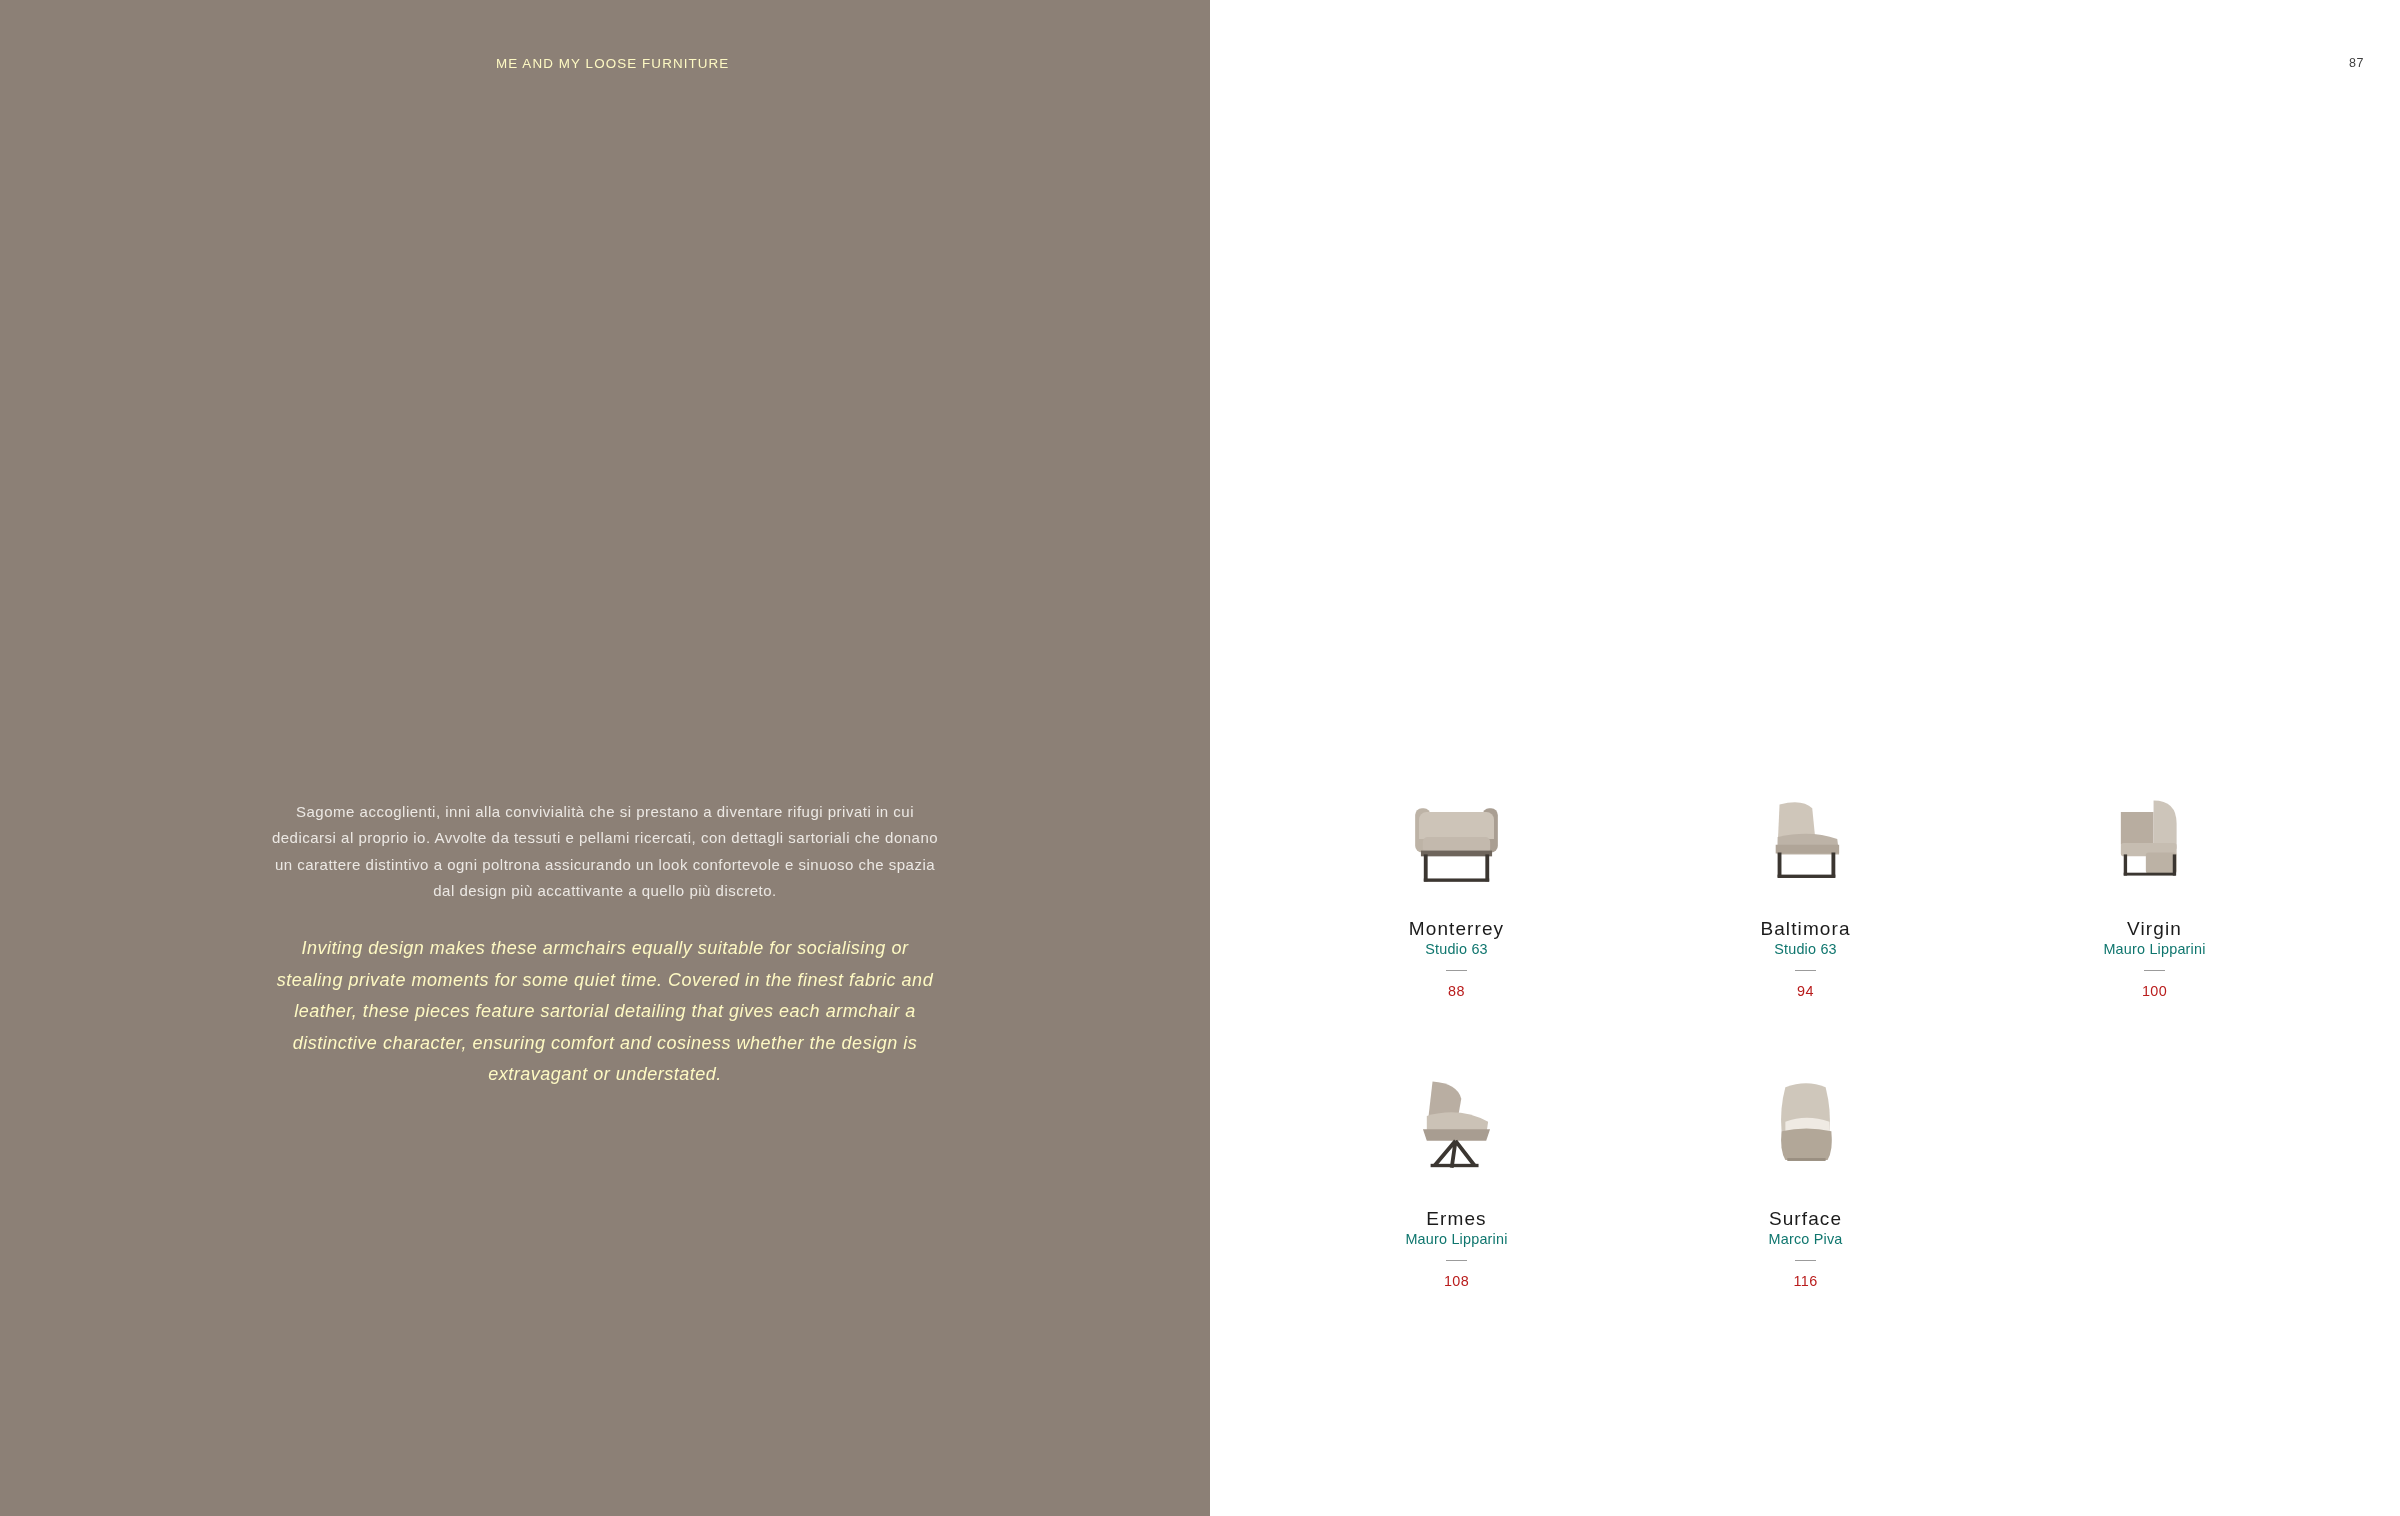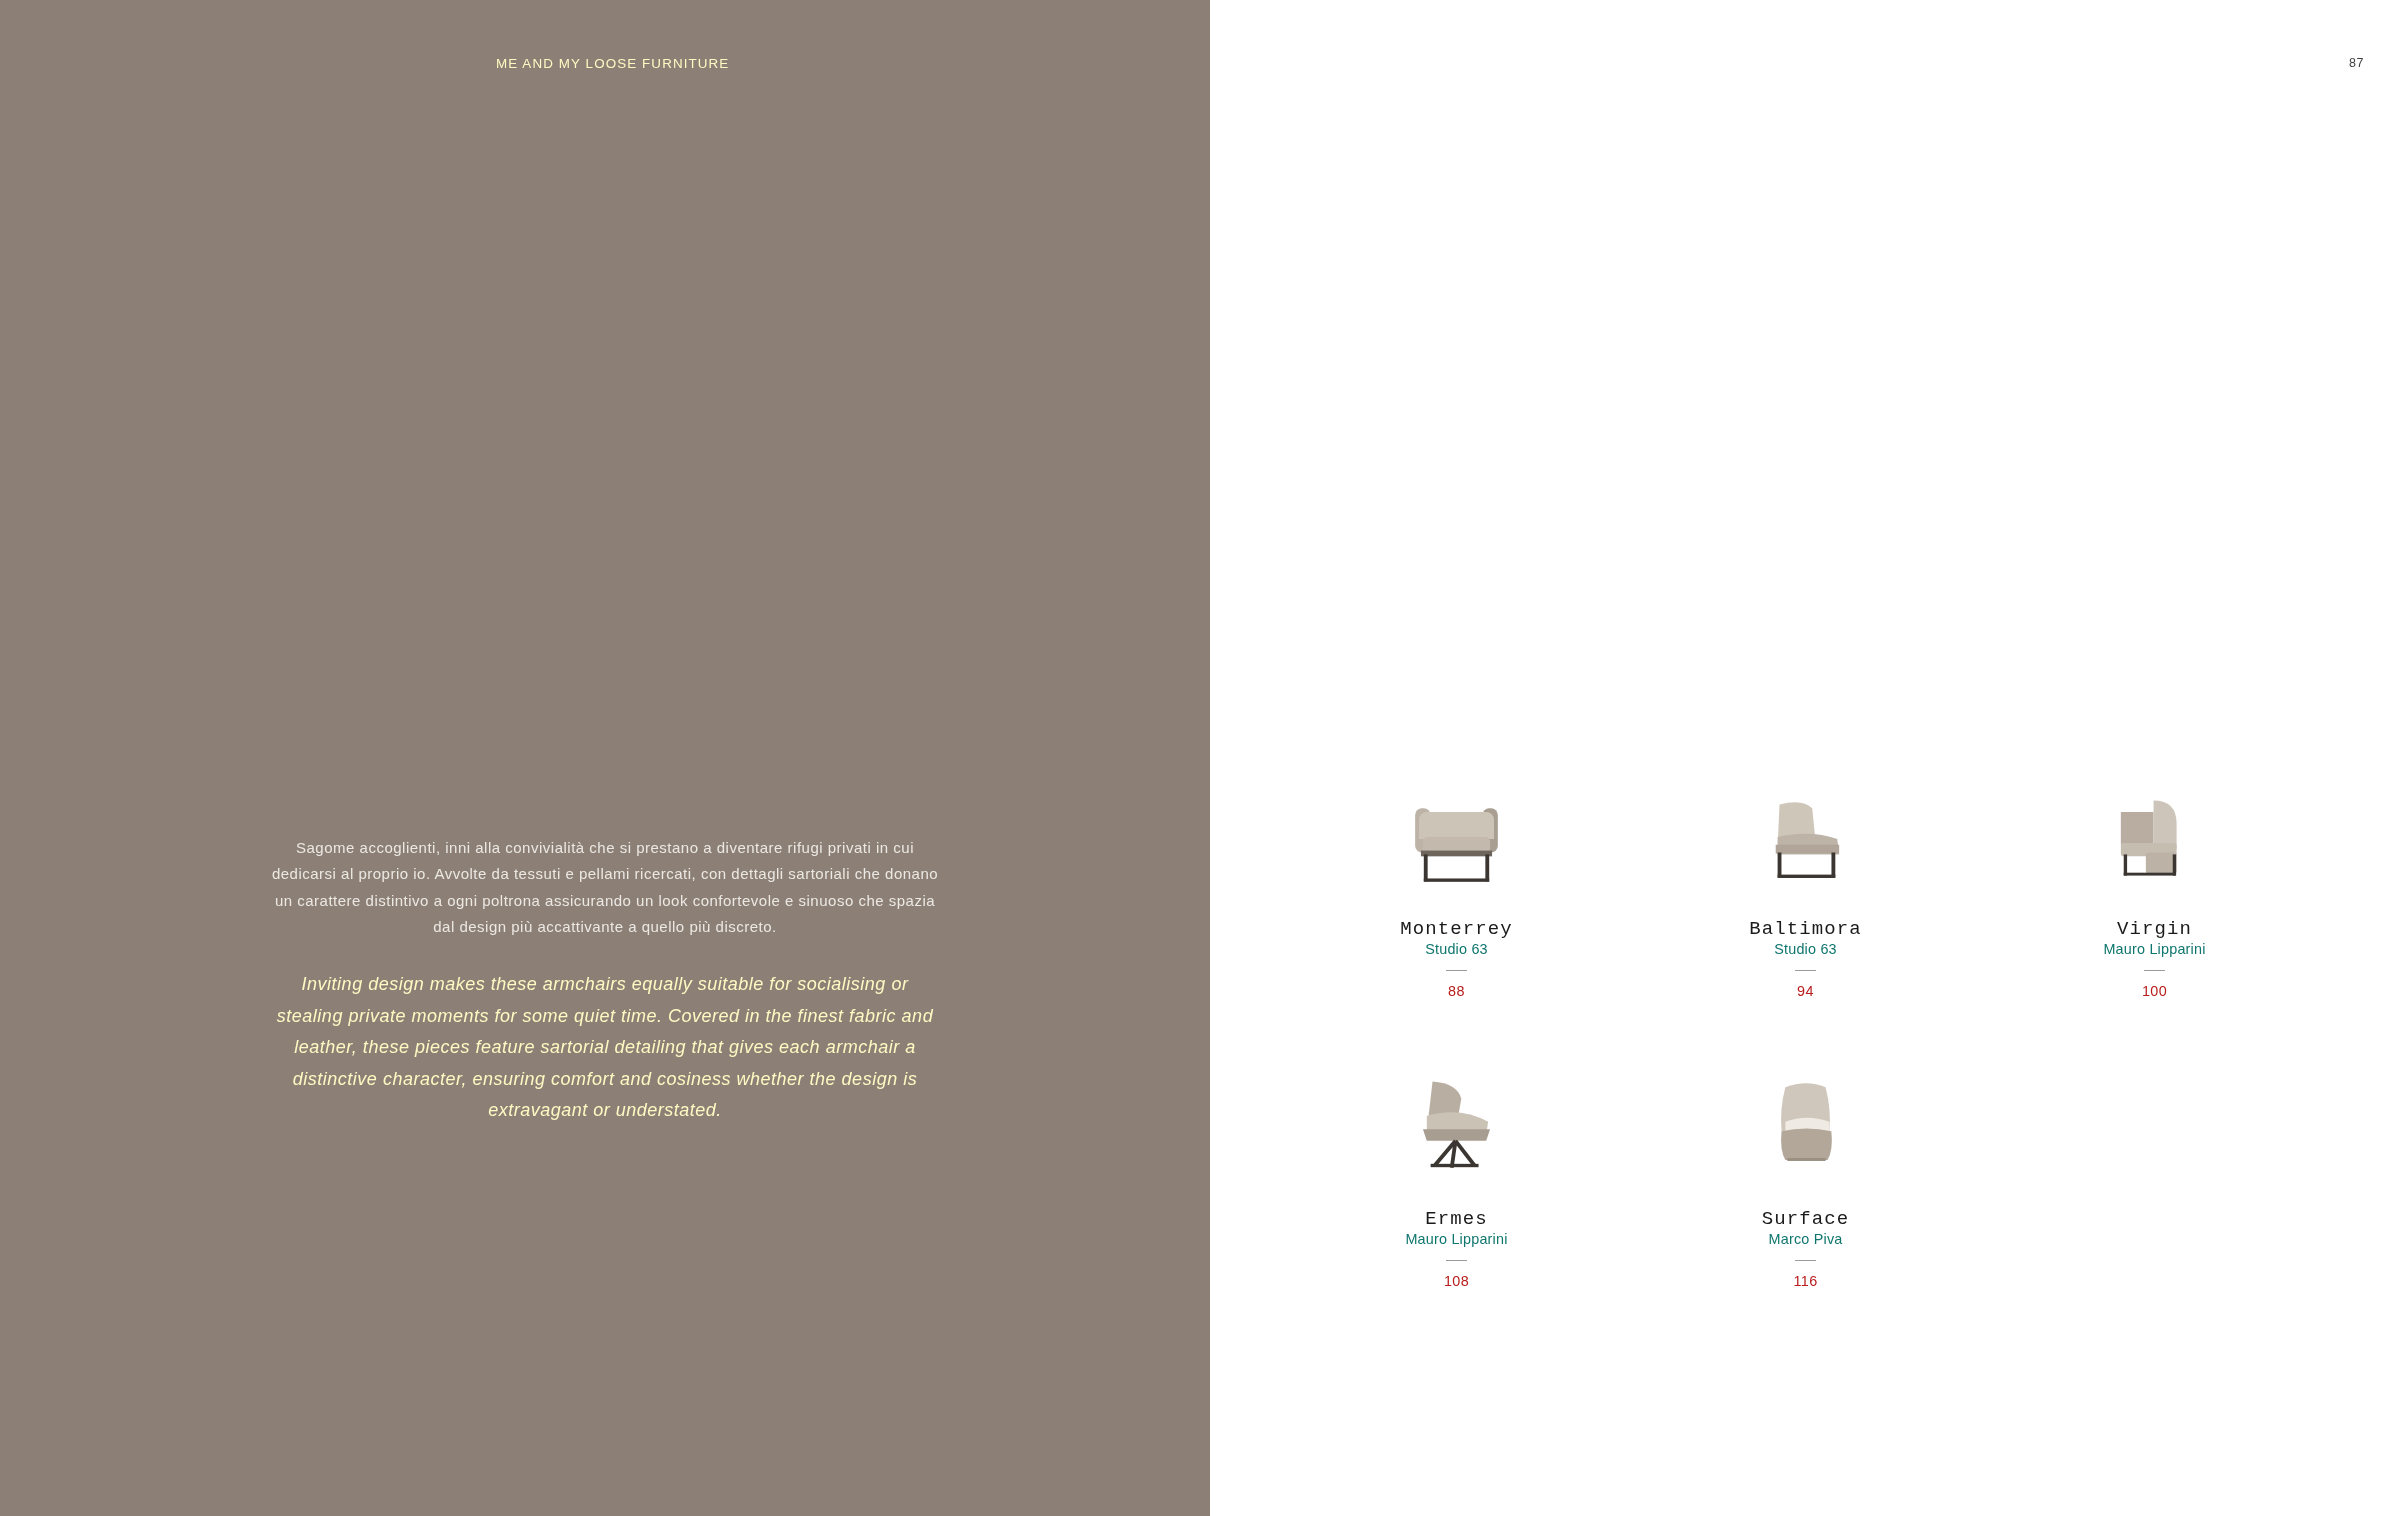--- a/index.html
+++ b/index.html
@@ -58,21 +58,20 @@
     line-height: 1.28;
     font-weight: 400;
   }
   .body-copy {
     position: absolute;
     left: 269px;
     top: 799px;
     width: 672px;
     text-align: center;
     color: #ece8e4;
-    margin-top: 36px;
   }
   .para-it {
     font-size: 15px;
     line-height: 1.75;
     letter-spacing: 0.5px;
     margin: 0 0 29px 0;
   }
   .para-en {
     font-size: 18px;
     line-height: 1.75;
@@ -112,21 +111,21 @@
     margin-bottom: 50px;
   }
   .thumb {
     height: 134px;
     display: flex;
     align-items: flex-end;
     justify-content: center;
   }
   .thumb svg { display: block; }
   .prod-name {
-    font-family: Liberation Mono, monospace;
+    font-family: Liberation Sans, sans-serif;
     font-size: 19px;
     letter-spacing: 1.1px;
     color: #1b1b1b;
     margin-top: 25px;
   }
   .prod-designer {
     font-size: 14.4px;
     color: #0f766e;
     margin-top: 1px;
     letter-spacing: 0.2px;

